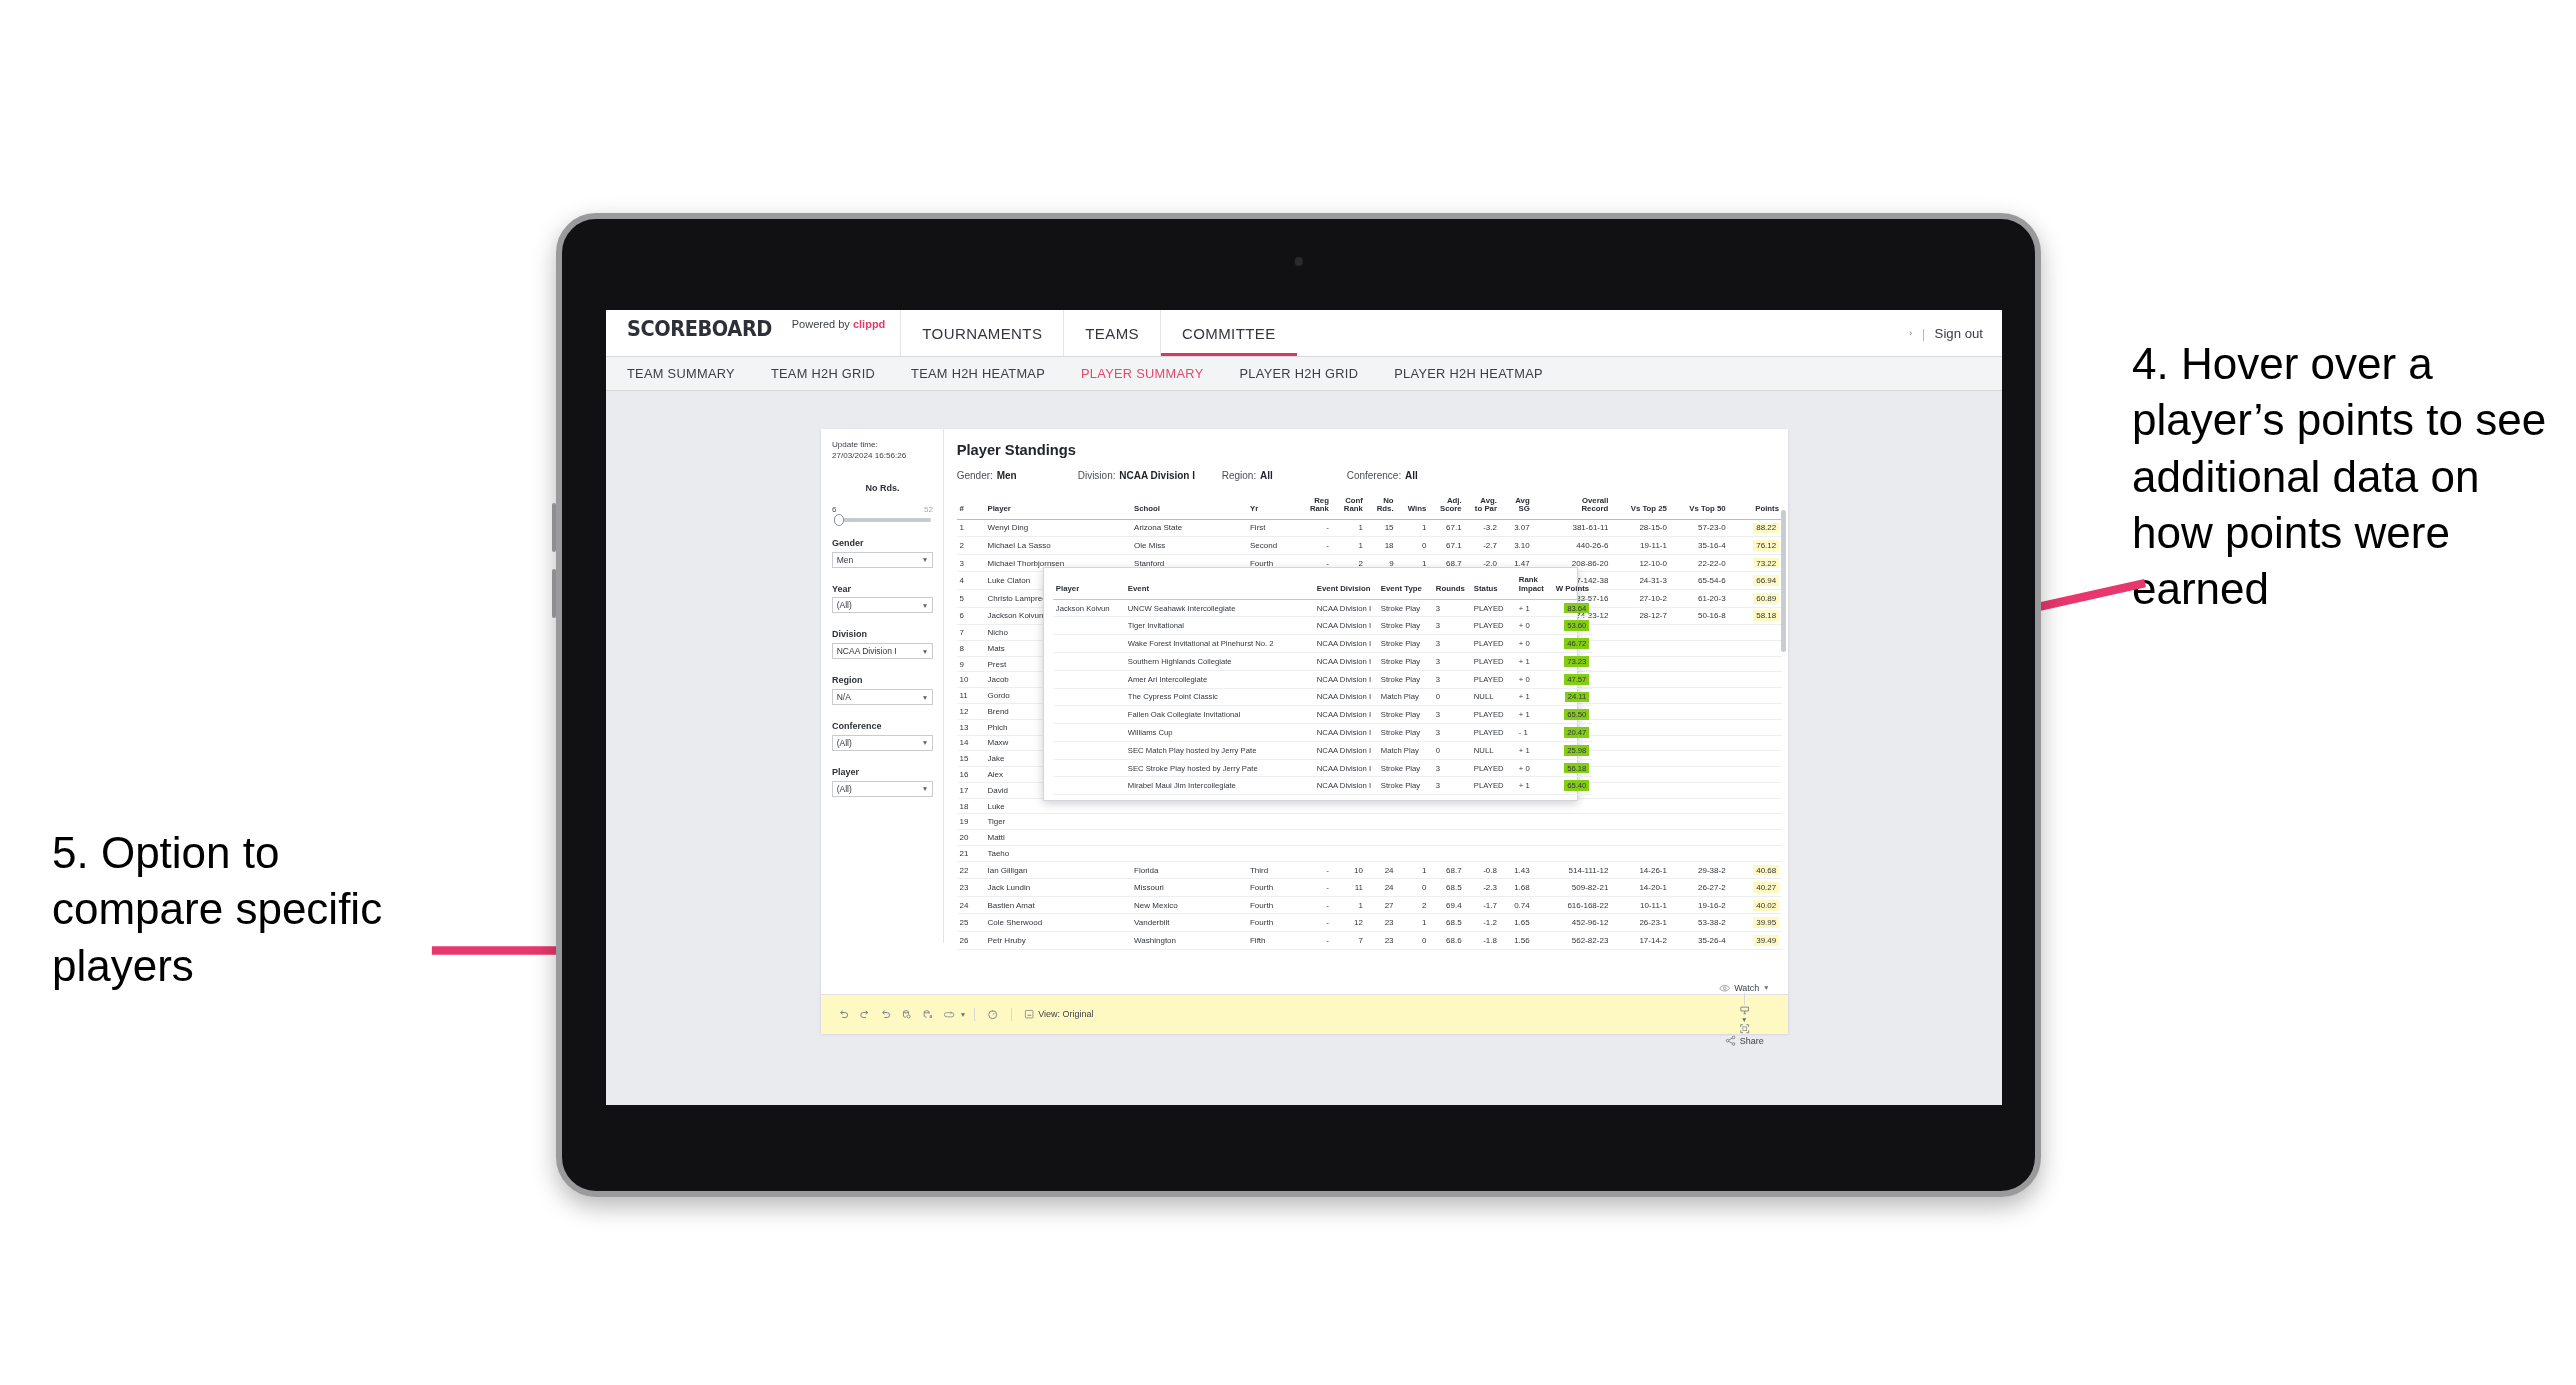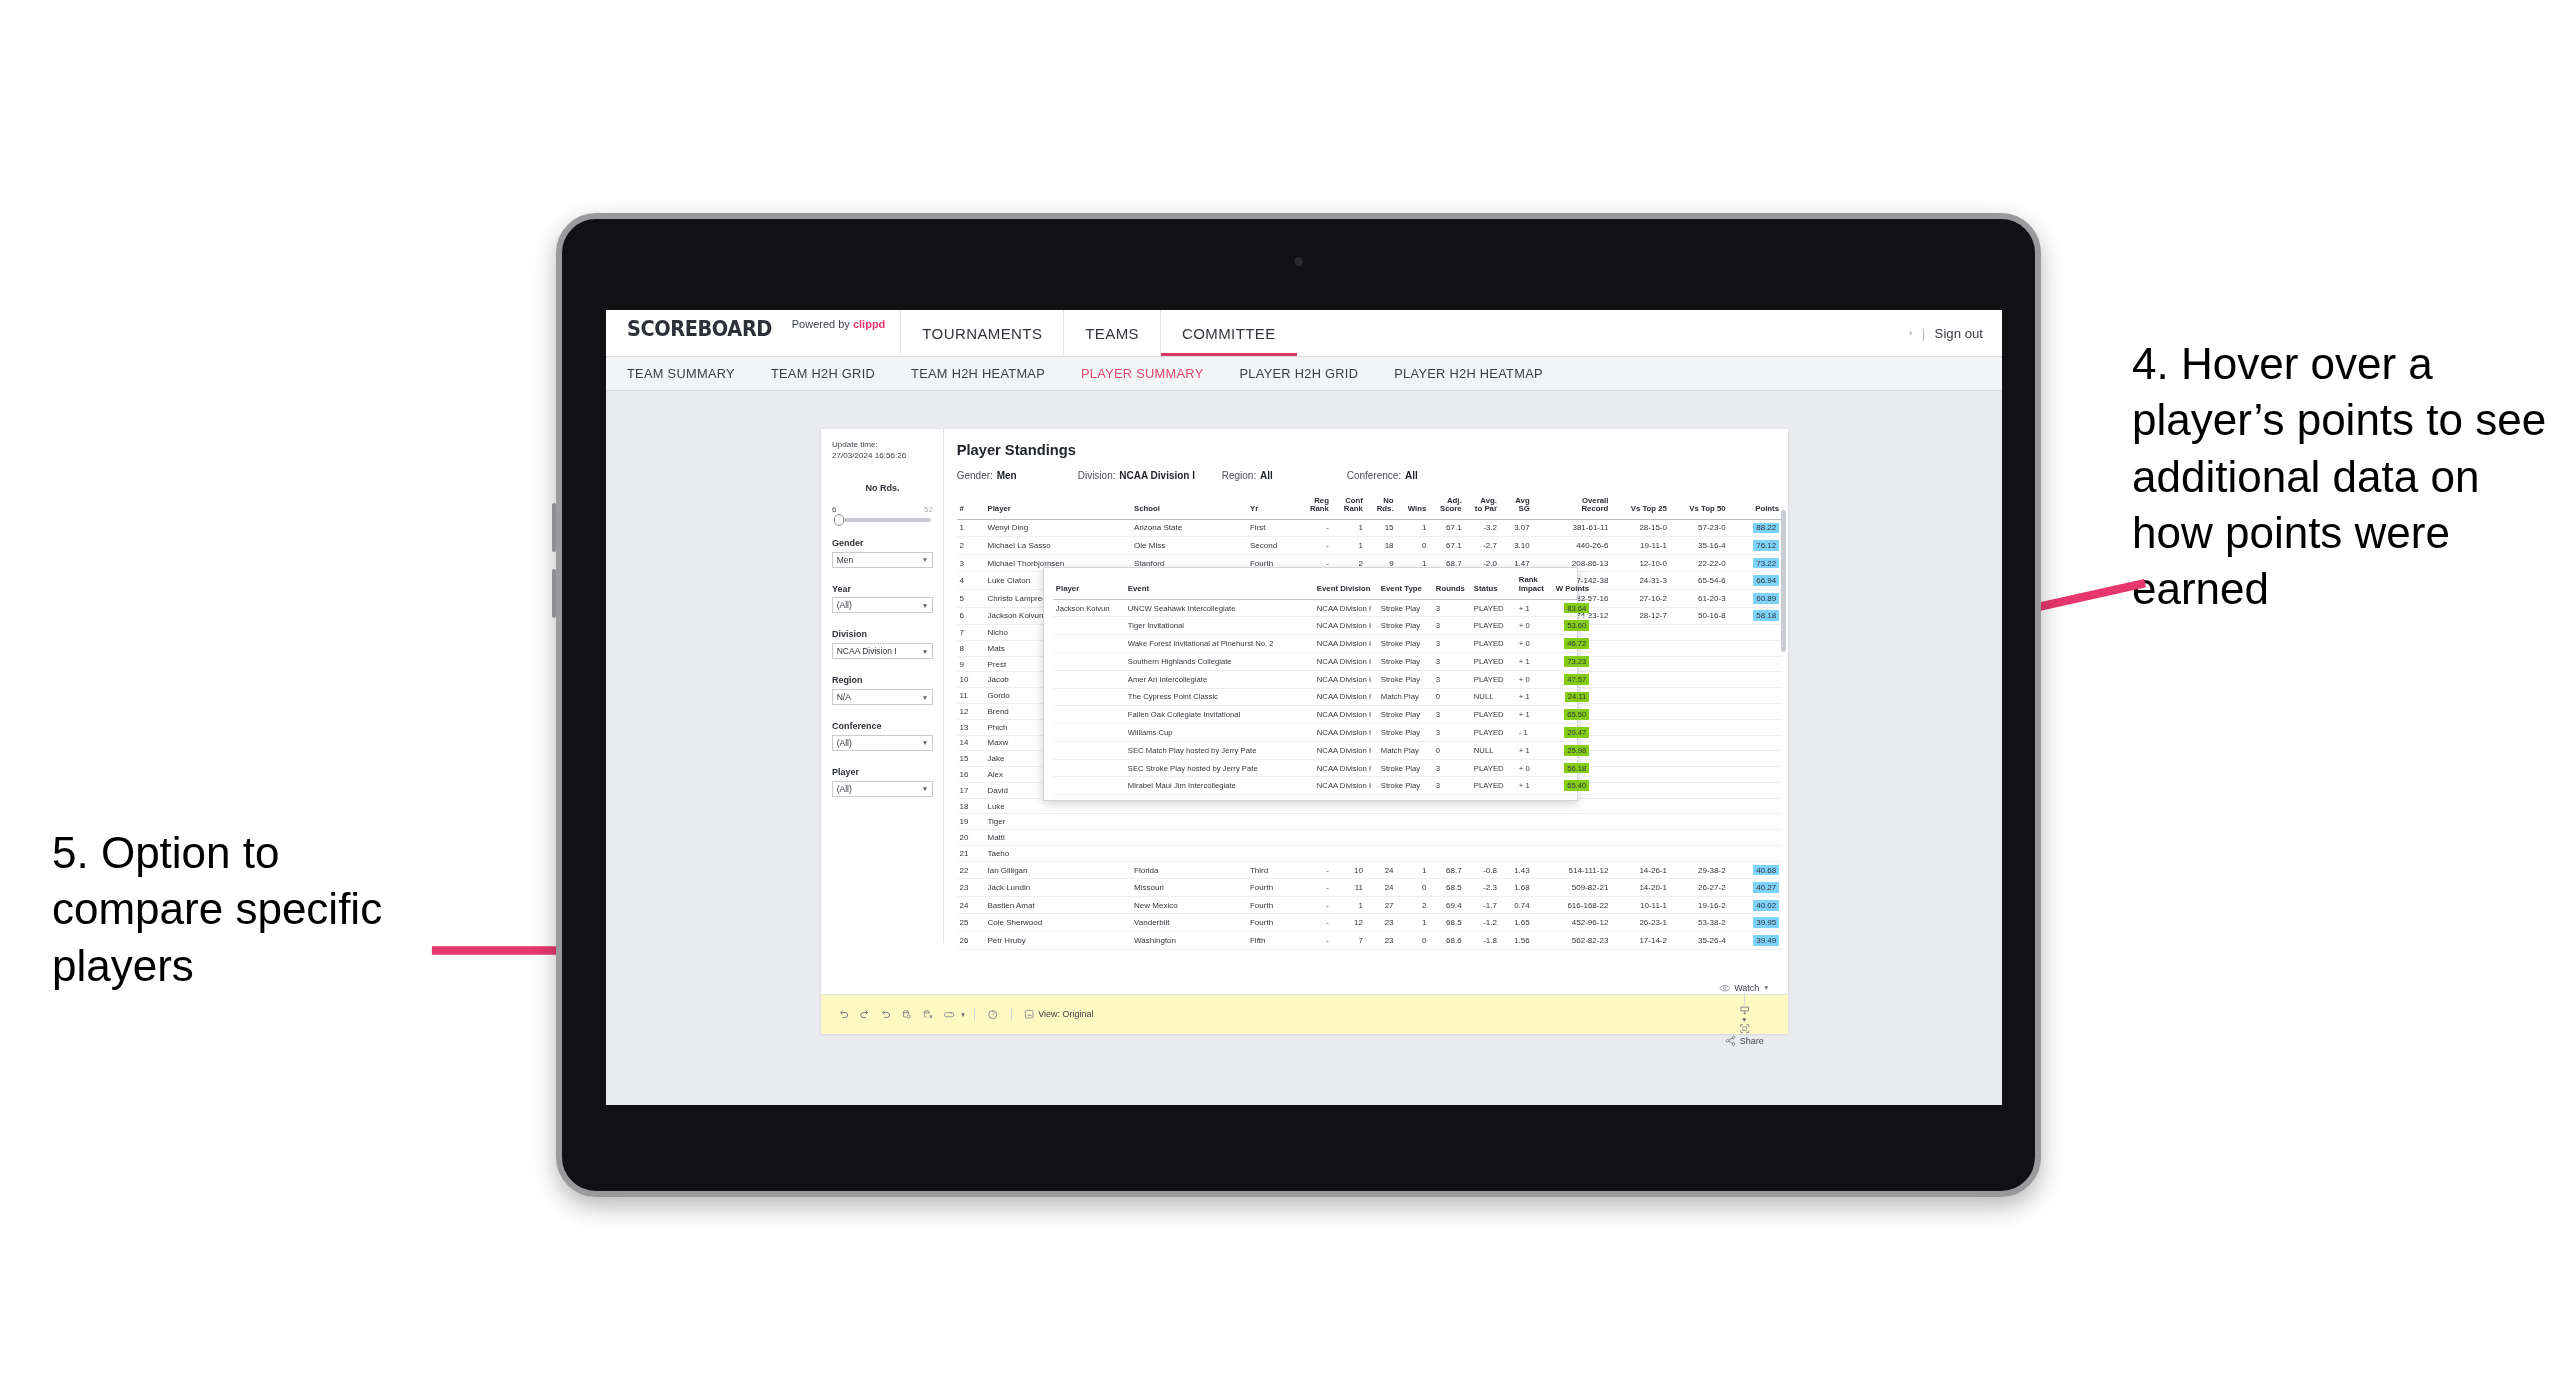--- a/index.html
+++ b/index.html
@@ -134,21 +134,21 @@
     line-height:1.12;
   }
   table.std thead th.l { text-align:left; }
   table.std tbody td {
     font-size:8px; color:#31353b; text-align:right;
     padding:2.9px 2.8px; border-bottom:0.9px solid #eceef0; white-space:nowrap;
     overflow:hidden; text-overflow:clip;
   }
   table.std tbody td.l { text-align:left; }
   td.pts { text-align:right; padding-right:4.7px; }
-  td.pts span { background:#7dd3fc; padding:0.9px 2.8px; display:inline-block; min-width:24.6px; text-align:right; }
+  td.pts span { background:#fef9c3; padding:0.9px 2.8px; display:inline-block; min-width:24.6px; text-align:right; }
 
   
   col.w-num { width:21px; } col.w-player { width:110px; } col.w-school { width:87px; }
   col.w-yr { width:38px; } col.w-reg { width:25.5px; } col.w-conf { width:25.5px; }
   col.w-rds { width:23px; } col.w-wins { width:24.6px; } col.w-adj { width:26.5px; }
   col.w-par { width:26.5px; } col.w-sg { width:24.6px; } col.w-rec { width:59px; }
   col.w-t25 { width:44px; } col.w-t50 { width:44px; } col.w-pts { width:40px; }
 
   
   #tooltip {
@@ -409,21 +409,21 @@
                       <td class="l">Michael Thorbjornsen</td>
                       <td class="l">Stanford</td>
                       <td class="l">Fourth</td>
                       <td>-</td>
                       <td>2</td>
                       <td>9</td>
                       <td>1</td>
                       <td>68.7</td>
                       <td>-2.0</td>
                       <td>1.47</td>
-                      <td>208-86-13</td>
+                      <td>208-86-20</td>
                       <td>12-10-0</td>
                       <td>22-22-0</td>
                       <td class="pts"><span>73.22</span></td>
                     </tr>
                     <tr>
                       <td class="l">4</td>
                       <td class="l">Luke Claton</td>
                       <td class="l">Florida State</td>
                       <td class="l">Second</td>
                       <td>-</td>

